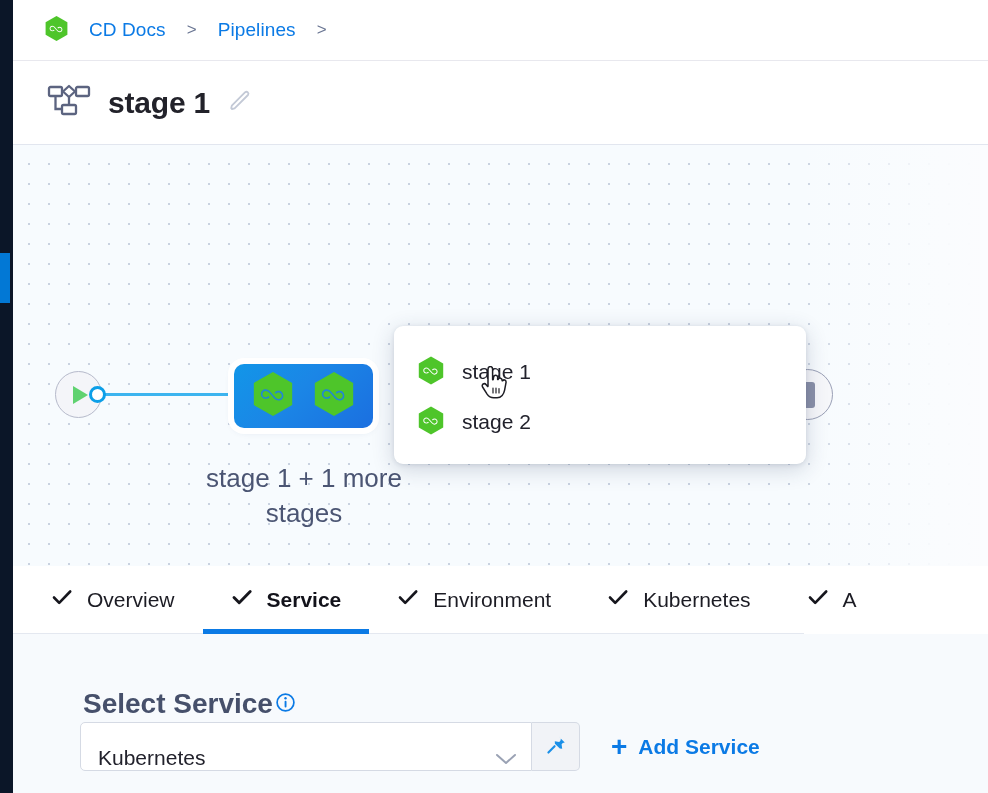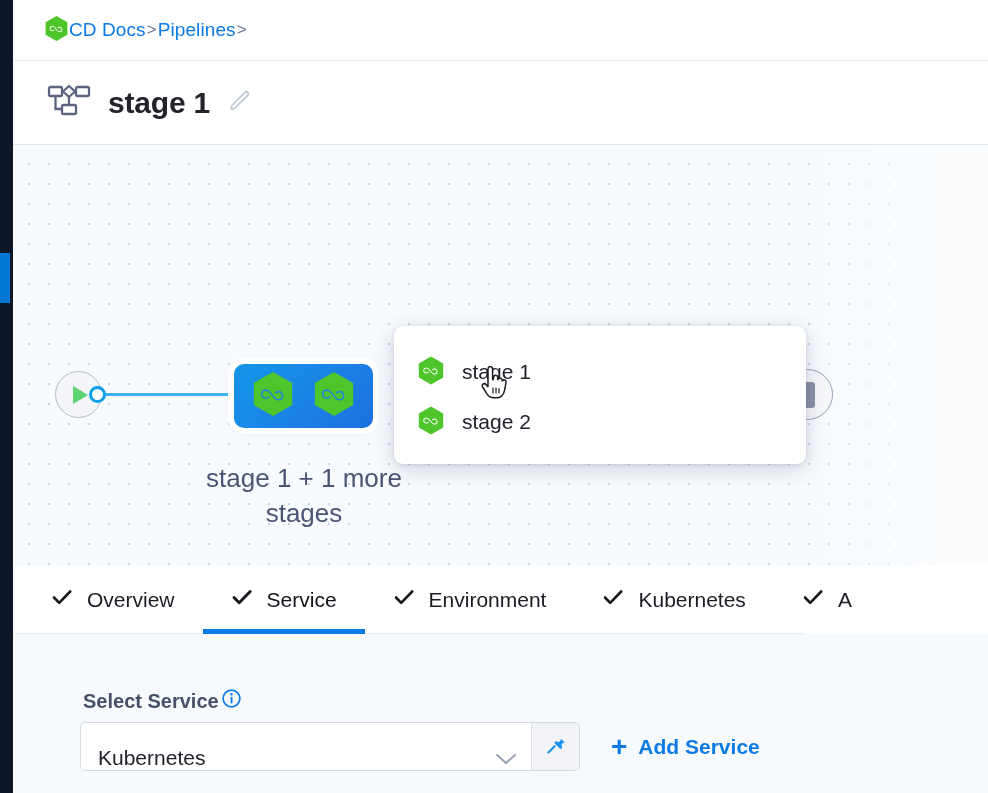--- a/index.html
+++ b/index.html
@@ -18,21 +18,21 @@
   }
   .rail-active {
     position: absolute; left: 0; top: 253px; width: 10px; height: 50px;
     background: #0278d5; z-index: 41;
   }
 
   
   .breadcrumb {
     position: absolute; left: 13px; top: 0; width: 975px; height: 61px;
     background: #fff; display: flex; align-items: center;
-    padding-left: 31px; gap: 0;
+    padding-left: 31px; gap: 20px;
     border-bottom: 1px solid #e8e8ee;
   }
   .hexicon { flex: 0 0 auto; display: block; }
   .crumb-link {
     color: #0b7ae5; font-size: 19px; letter-spacing: .1px;
     text-decoration: none; white-space: nowrap;
   }
   .crumb-sep { color: #6b7794; font-size: 17px; padding: 0 1px; }
 
   
@@ -136,36 +136,36 @@
     position: absolute; left: 13px; top: 566px; width: 791px; height: 68px;
     background: #fff; display: flex; align-items: center;
     border-bottom: 1px solid #e4e8f0;
   }
   .tab {
     display: flex; align-items: center; gap: 14px;
     height: 68px; padding: 0 28px; position: relative;
     font-size: 21px; color: #1c1c24; cursor: pointer; white-space: nowrap;
   }
   .tab:first-child { padding-left: 38px; }
-  .tab.active { font-weight: normal; color: #12121a; }
+  .tab.active { font-weight: bold; color: #12121a; }
   .tab.active::after {
     content: ""; position: absolute; left: 0; right: 0; bottom: 0;
     height: 5px; background: #0b7ae5;
   }
   .tick { flex: 0 0 auto; }
 
   
   .panel {
     position: absolute; left: 13px; top: 634px; width: 975px; height: 159px;
     background: #f7fafd;
   }
   .field-label {
     position: absolute; left: 70px; top: 54px;
     display: flex; align-items: center; gap: 2px;
-    font-size: 20px; font-weight: bold; color: #46506b;
+    font-size: 28px; font-weight: bold; color: #46506b;
   }
   .select-wrap {
     position: absolute; left: 67px; top: 88px; width: 500px; height: 49px;
     display: flex;
   }
   .select-box {
     flex: 1; background: #fff; border: 1px solid #d5dae4;
     border-radius: 5px 0 0 5px; display: flex; align-items: flex-end;
     padding: 0 14px 0 17px; justify-content: space-between; cursor: pointer;
   }

